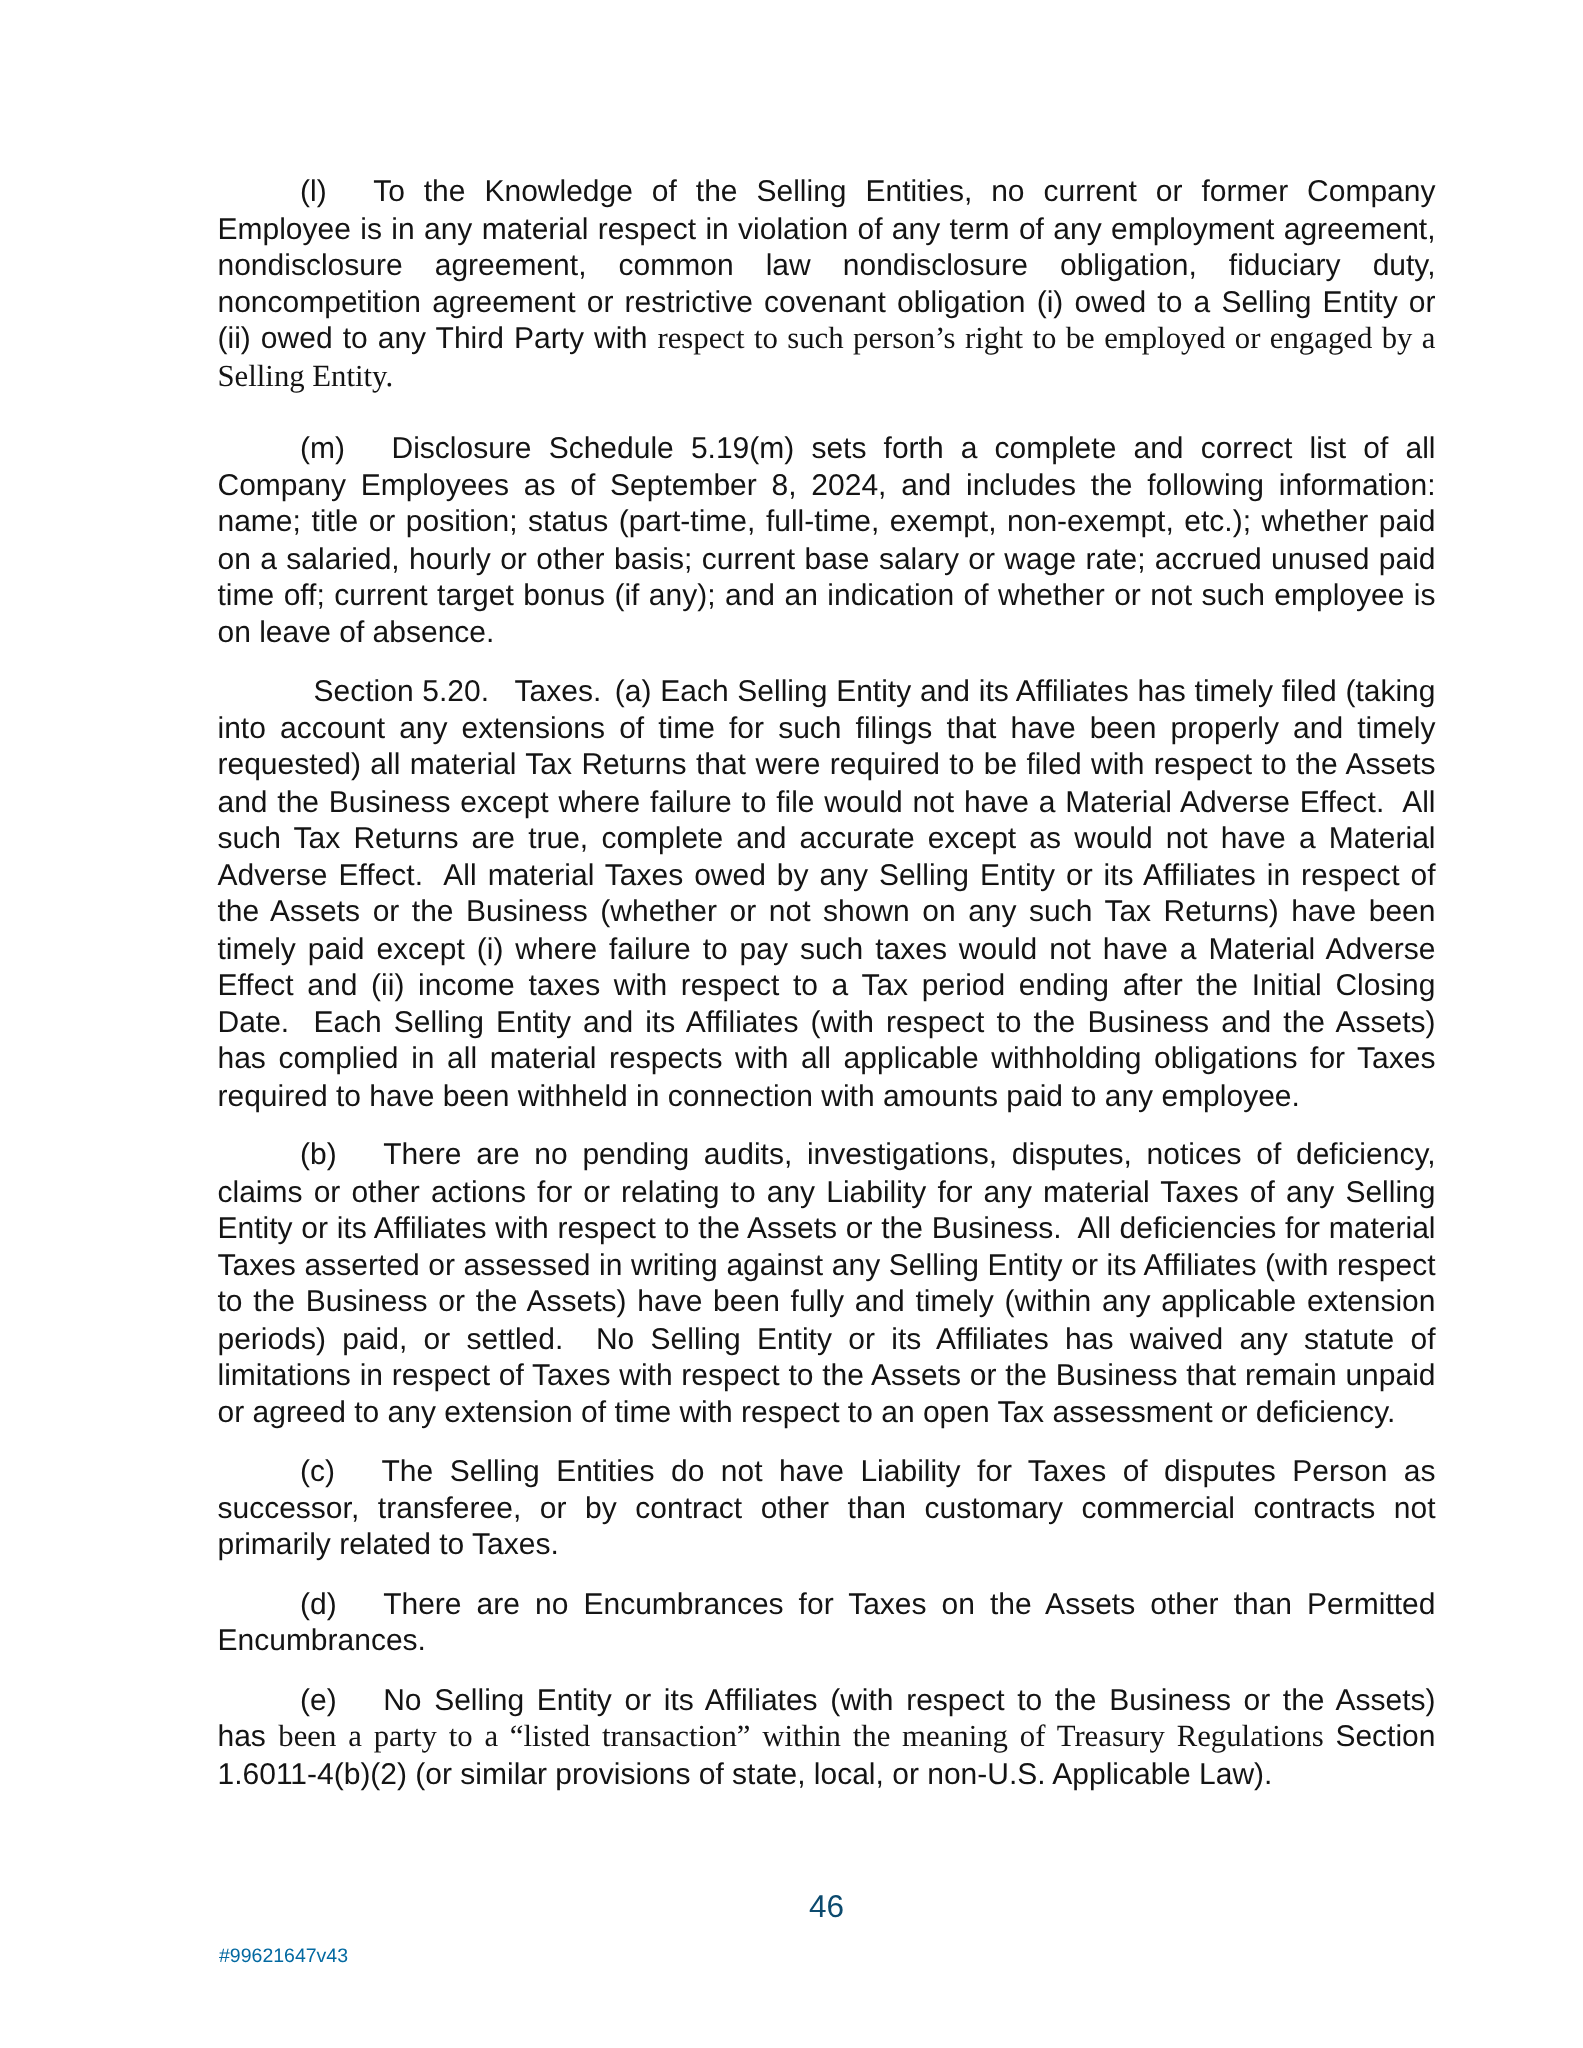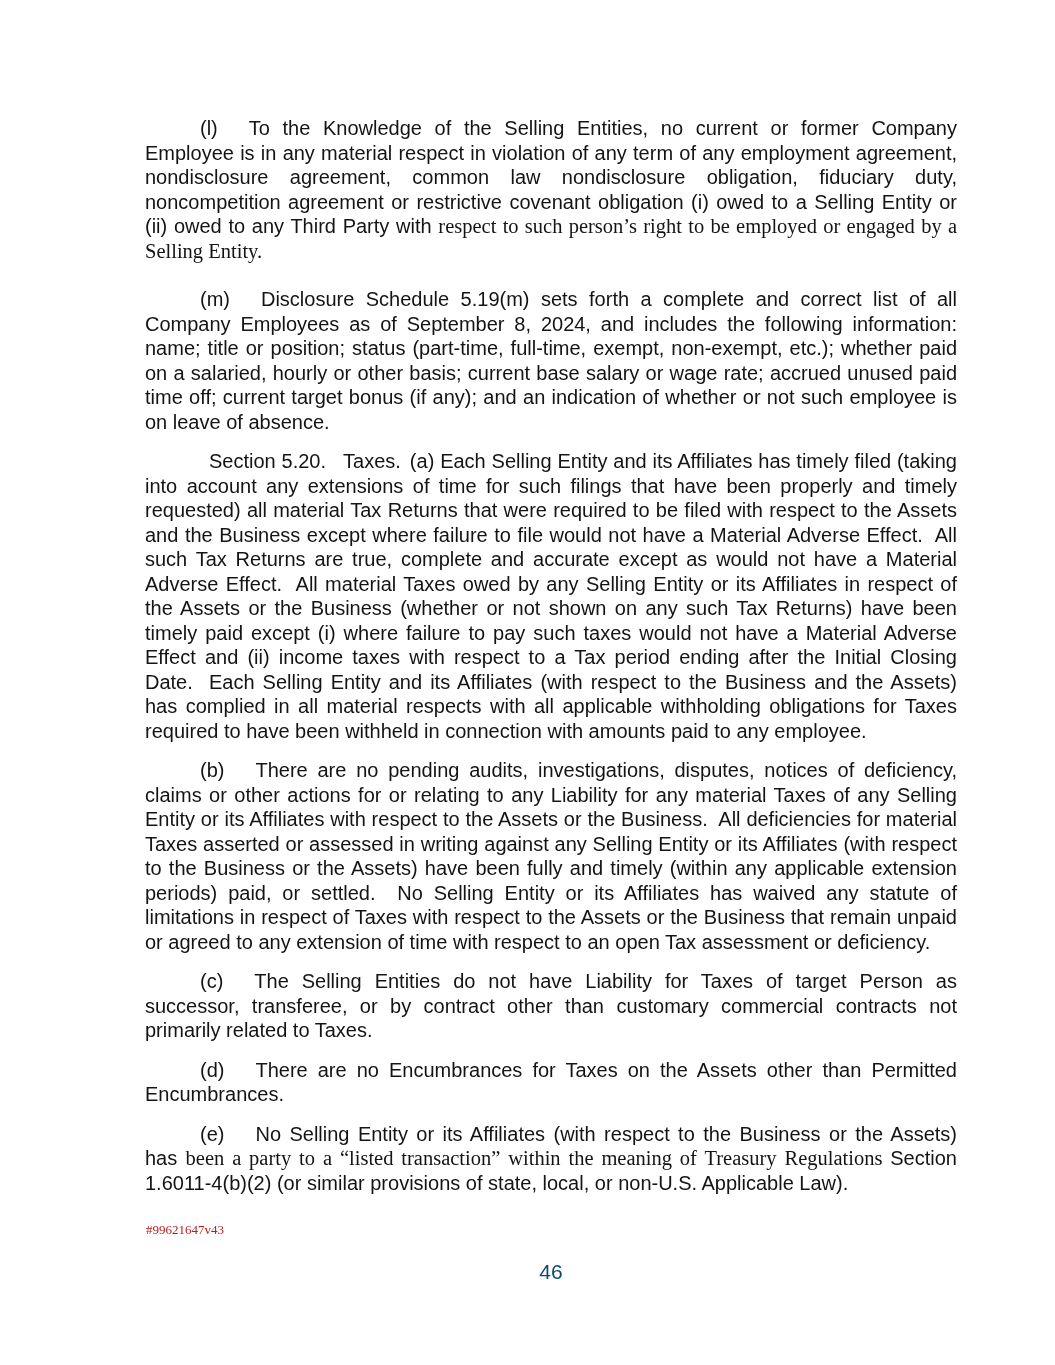--- a/index.html
+++ b/index.html
@@ -41,41 +41,41 @@
     top: 1260px;
     width: 812px;
     text-align: center;
     font-family: "Liberation Sans", sans-serif;
     font-size: 21px;
     color: #0c4a6e;
   }
   .footer-doc-id {
     position: absolute;
     left: 122px;
-    top: 1222px;
-    font-family: Liberation Serif, serif;
+    top: 1296px;
+    font-family: Liberation Sans, sans-serif;
     font-size: 13px;
-    color: #b91c1c;
+    color: #0369a1;
   }
 </style>
 </head>
 <body>
 
 <div class="page">
   <div class="content">
 
     <p class="para first"><span class="label">(l)</span><span class="tab"></span><span class="sans">To the Knowledge of the Selling Entities, no current or former Company Employee is in any material respect in violation of any term of any employment agreement, nondisclosure agreement, common law nondisclosure obligation, fiduciary duty, noncompetition agreement or restrictive covenant obligation (i) owed to a Selling Entity or (ii) owed to any Third Party with </span><span class="serif">respect to such person’s right to be employed or engaged by a Selling Entity.</span></p>
 
     <p class="para"><span class="label">(m)</span><span class="tab"></span><span class="sans">Disclosure Schedule 5.19(m) sets forth a complete and correct list of all Company Employees as of September 8, 2024, and includes the following information: name; title or position; status (part-time, full-time, exempt, non-exempt, etc.); whether paid on a salaried, hourly or other basis; current base salary or wage rate; accrued unused paid time off; current target bonus (if any); and an indication of whether or not such employee is on leave of absence.</span></p>
 
     <p class="para section-para"><span class="sans">Section 5.20.</span><span class="tab-md"></span><span class="sans">Taxes.</span><span class="tab-sm"></span><span class="sans">(a) Each Selling Entity and its Affiliates has timely filed (taking into account any extensions of time for such filings that have been properly and timely requested) all material Tax Returns that were required to be filed with respect to the Assets and the Business except where failure to file would not have a Material Adverse Effect.&nbsp; All such Tax Returns are true, complete and accurate except as would not have a Material Adverse Effect.&nbsp; All material Taxes owed by any Selling Entity or its Affiliates in respect of the Assets or the Business (whether or not shown on any such Tax Returns) have been timely paid except (i) where failure to pay such taxes would not have a Material Adverse Effect and (ii) income taxes with respect to a Tax period ending after the Initial Closing Date.&nbsp; Each Selling Entity and its Affiliates (with respect to the Business and the Assets) has complied in all material respects with all applicable withholding obligations for Taxes required to have been withheld in connection with amounts paid to any employee.</span></p>
 
     <p class="para"><span class="label">(b)</span><span class="tab"></span><span class="sans">There are no pending audits, investigations, disputes, notices of deficiency, claims or other actions for or relating to any Liability for any material Taxes of any Selling Entity or its Affiliates with respect to the Assets or the Business.&nbsp; All deficiencies for material Taxes asserted or assessed in writing against any Selling Entity or its Affiliates (with respect to the Business or the Assets) have been fully and timely (within any applicable extension periods) paid, or settled.&nbsp; No Selling Entity or its Affiliates has waived any statute of limitations in respect of Taxes with respect to the Assets or the Business that remain unpaid or agreed to any extension of time with respect to an open Tax assessment or deficiency.</span></p>
 
-    <p class="para"><span class="label">(c)</span><span class="tab"></span><span class="sans">The Selling Entities do not have Liability for Taxes of target Person as successor, transferee, or by contract other than customary commercial contracts not primarily related to Taxes.</span></p>
+    <p class="para"><span class="label">(c)</span><span class="tab"></span><span class="sans">The Selling Entities do not have Liability for Taxes of disputes Person as successor, transferee, or by contract other than customary commercial contracts not primarily related to Taxes.</span></p>
 
     <p class="para"><span class="label">(d)</span><span class="tab"></span><span class="sans">There are no Encumbrances for Taxes on the Assets other than Permitted Encumbrances.</span></p>
 
     <p class="para"><span class="label">(e)</span><span class="tab"></span><span class="sans">No Selling Entity or its Affiliates (with respect to the Business or the Assets) has </span><span class="serif">been a party to a “listed transaction” within the meaning of Treasury Regulations </span><span class="sans">Section 1.6011-4(b)(2) (or similar provisions of state, local, or non-U.S. Applicable Law).</span></p>
 
   </div>
 
   <div class="footer-page-number">46</div>
   <div class="footer-doc-id">#99621647v43</div>
 </div>

